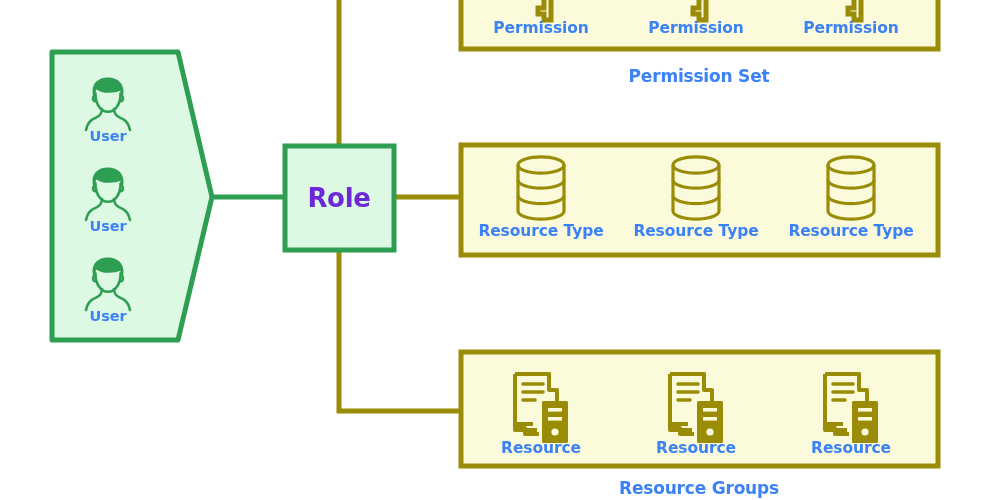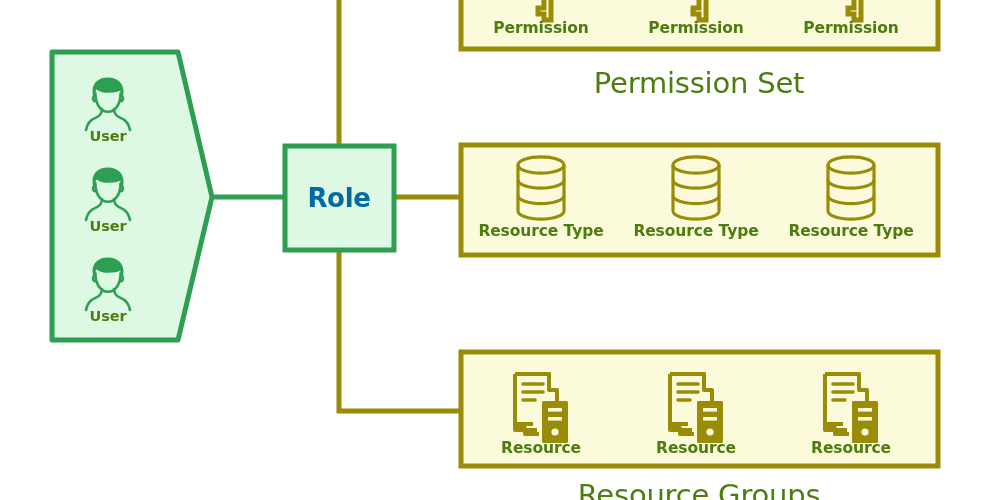--- a/index.html
+++ b/index.html
@@ -28,42 +28,42 @@
     left: 0;
     top: 0;
     width: 1000px;
     height: 500px;
   }
 
   
   .lbl {
     position: absolute;
     white-space: nowrap;
-    color: #4d7c0f;
+    color: #3b82f6;
     font-family: "DejaVu Sans", "Liberation Sans", sans-serif;
   }
 
   .caption {
-    font-size: 29px;
-    font-weight: 400;
+    font-size: 17px;
+    font-weight: 700;
     letter-spacing: -0.2px;
     text-align: left;
   }
 
   .item-label {
     font-size: 15.5px;
     font-weight: 700;
     text-align: center;
     letter-spacing: -0.1px;
   }
 
   .role-label {
     font-size: 26px;
     font-weight: 700;
-    color: #0369a1;
+    color: #6d28d9;
     letter-spacing: -0.3px;
   }
 
   .user-label {
     font-size: 14.5px;
     font-weight: 700;
     text-align: center;
     letter-spacing: -0.1px;
   }
 

